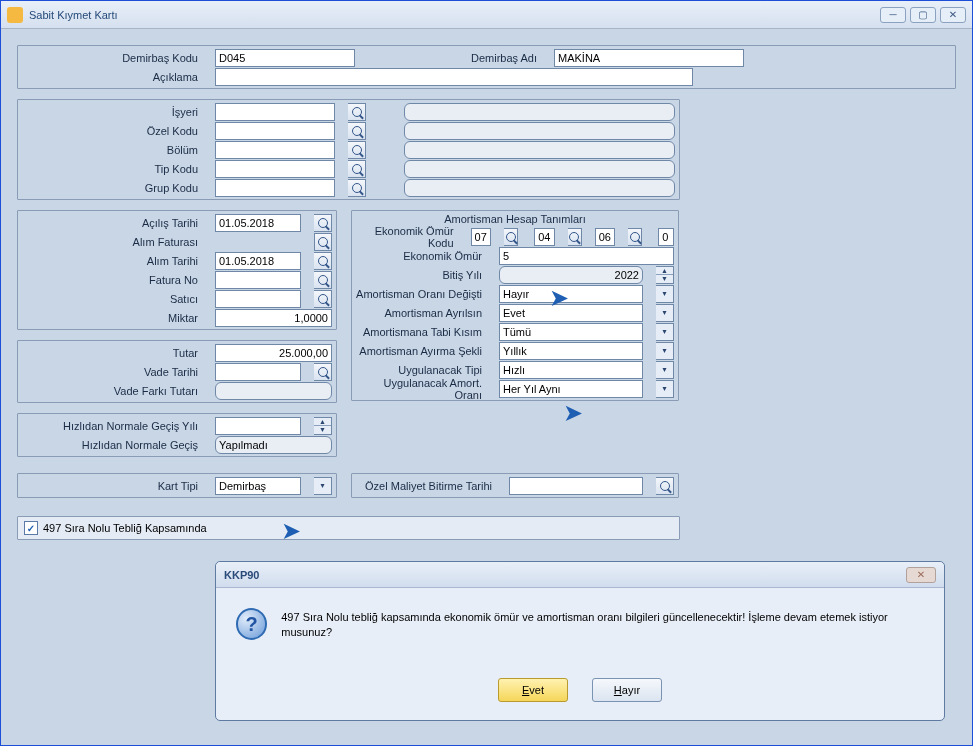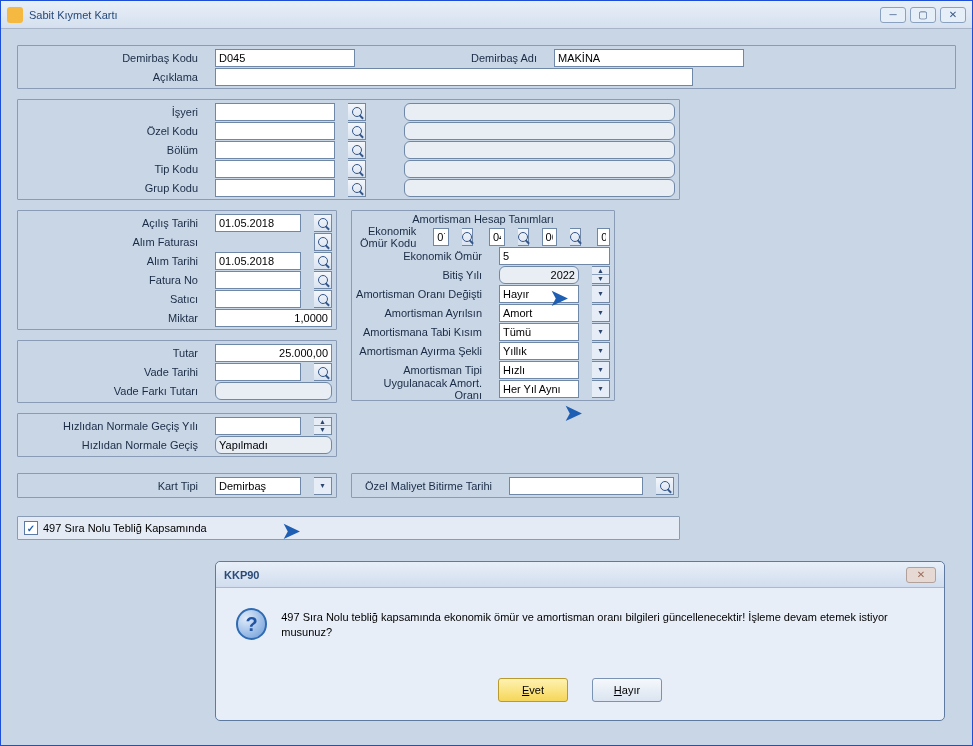--- a/index.html
+++ b/index.html
@@ -208,21 +208,21 @@
             </div>
           <div class="row">
               <div class="label w180">Hızlıdan Normale Geçiş</div>
               <div class="field ro" style="flex:1">
                 <span>Yapılmadı</span>
               </div>
             </div>
         </div>
       </div>
 
-      <div class="colR" style="width:264px;flex:none;">
+      <div class="colR" style="width:328px;flex:none;">
         <div class="panel">
           <div class="secthdr">Amortisman Hesap Tanımları</div>
           <div class="row">
             <div class="label" style="width:130px">Ekonomik Ömür Kodu</div>
             <div class="field" style="width:24px">
                 <input class="inner" value="07" style="">
               </div>
               <div class="lookup">
                 <span class="mag"></span>
               </div>
@@ -261,40 +261,40 @@
           <div class="row">
               <div class="label" style="width:130px">Amortisman Oranı Değişti</div>
               <div class="field" style="flex:1">
                 <span>Hayır</span>
               </div>
               <div class="ddl">▾</div>
             </div>
           <div class="row">
               <div class="label" style="width:130px">Amortisman Ayrılsın</div>
               <div class="field" style="flex:1">
-                <span>Amort</span>
+                <span>Evet</span>
               </div>
               <div class="ddl">▾</div>
             </div>
           <div class="row">
               <div class="label" style="width:130px">Amortismana Tabi Kısım</div>
               <div class="field" style="flex:1">
                 <span>Tümü</span>
               </div>
               <div class="ddl">▾</div>
             </div>
           <div class="row">
               <div class="label" style="width:130px">Amortisman Ayırma Şekli</div>
               <div class="field" style="flex:1">
                 <span>Yıllık</span>
               </div>
               <div class="ddl">▾</div>
             </div>
           <div class="row">
-              <div class="label" style="width:130px">Amortisman Tipi</div>
+              <div class="label" style="width:130px">Uygulanacak Tipi</div>
               <div class="field" style="flex:1">
                 <span>Hızlı</span>
               </div>
               <div class="ddl">▾</div>
             </div>
           <div class="row">
               <div class="label" style="width:130px">Uygulanacak Amort. Oranı</div>
               <div class="field" style="flex:1">
                 <span>Her Yıl Aynı</span>
               </div>

